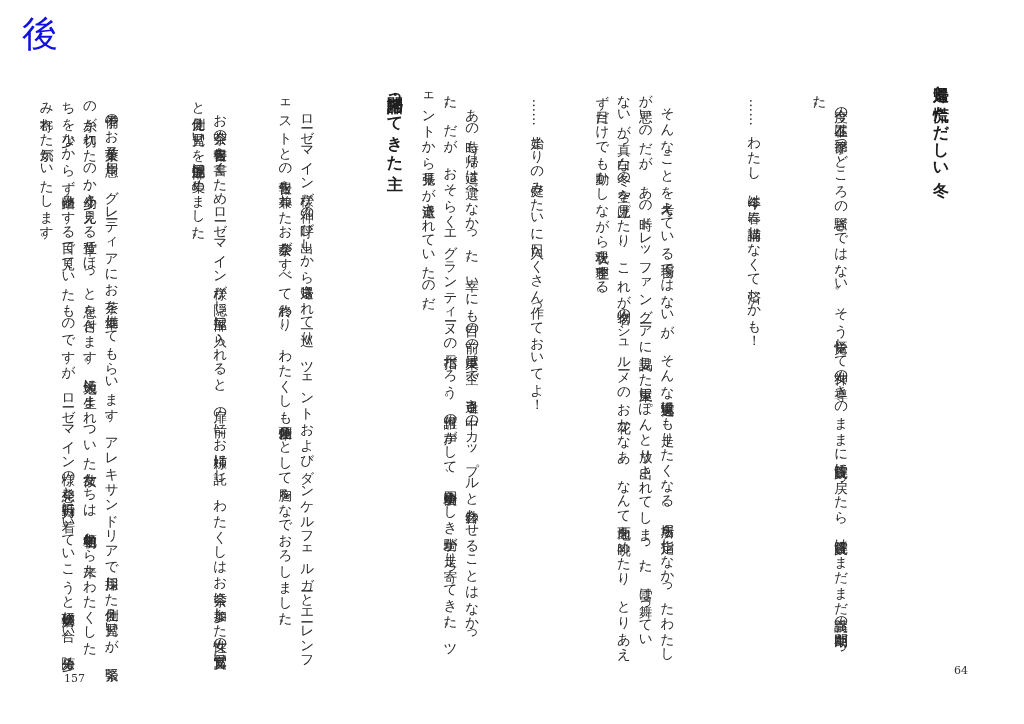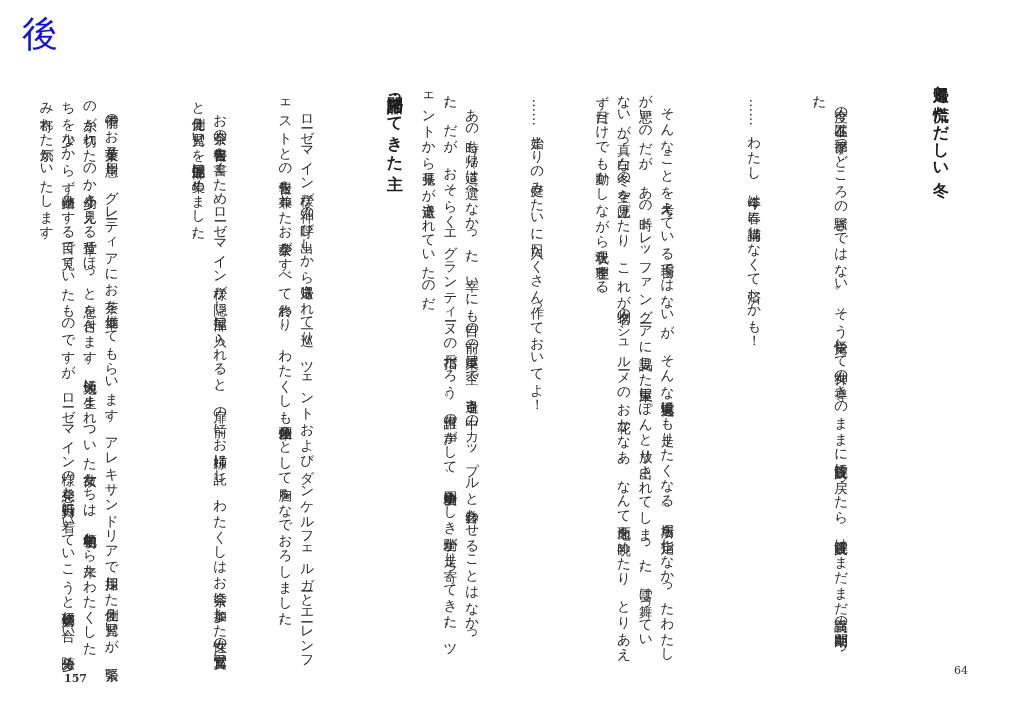--- a/index.html
+++ b/index.html
@@ -80,21 +80,21 @@
   .para.gap {
     margin-left: 21.7px;
   }
 
   .page-number {
     position: absolute;
     font-family: "DejaVu Serif", "Liberation Serif", serif;
     font-size: 11px;
     color: #333;
   }
-  .pn-left { left: 64px; top: 672px; font-weight: bold; }
+  .pn-left { left: 64px; top: 672px; }
   .pn-right { left: 442px; top: 664px; }
 </style>
 </head>
 <body>
 
 <div class="corner-mark">後</div>
 
 <div class="page page-right">
   <div class="chapter-title right-title">帰還と慌ただしい冬</div>
   <div class="vtext body-right">

